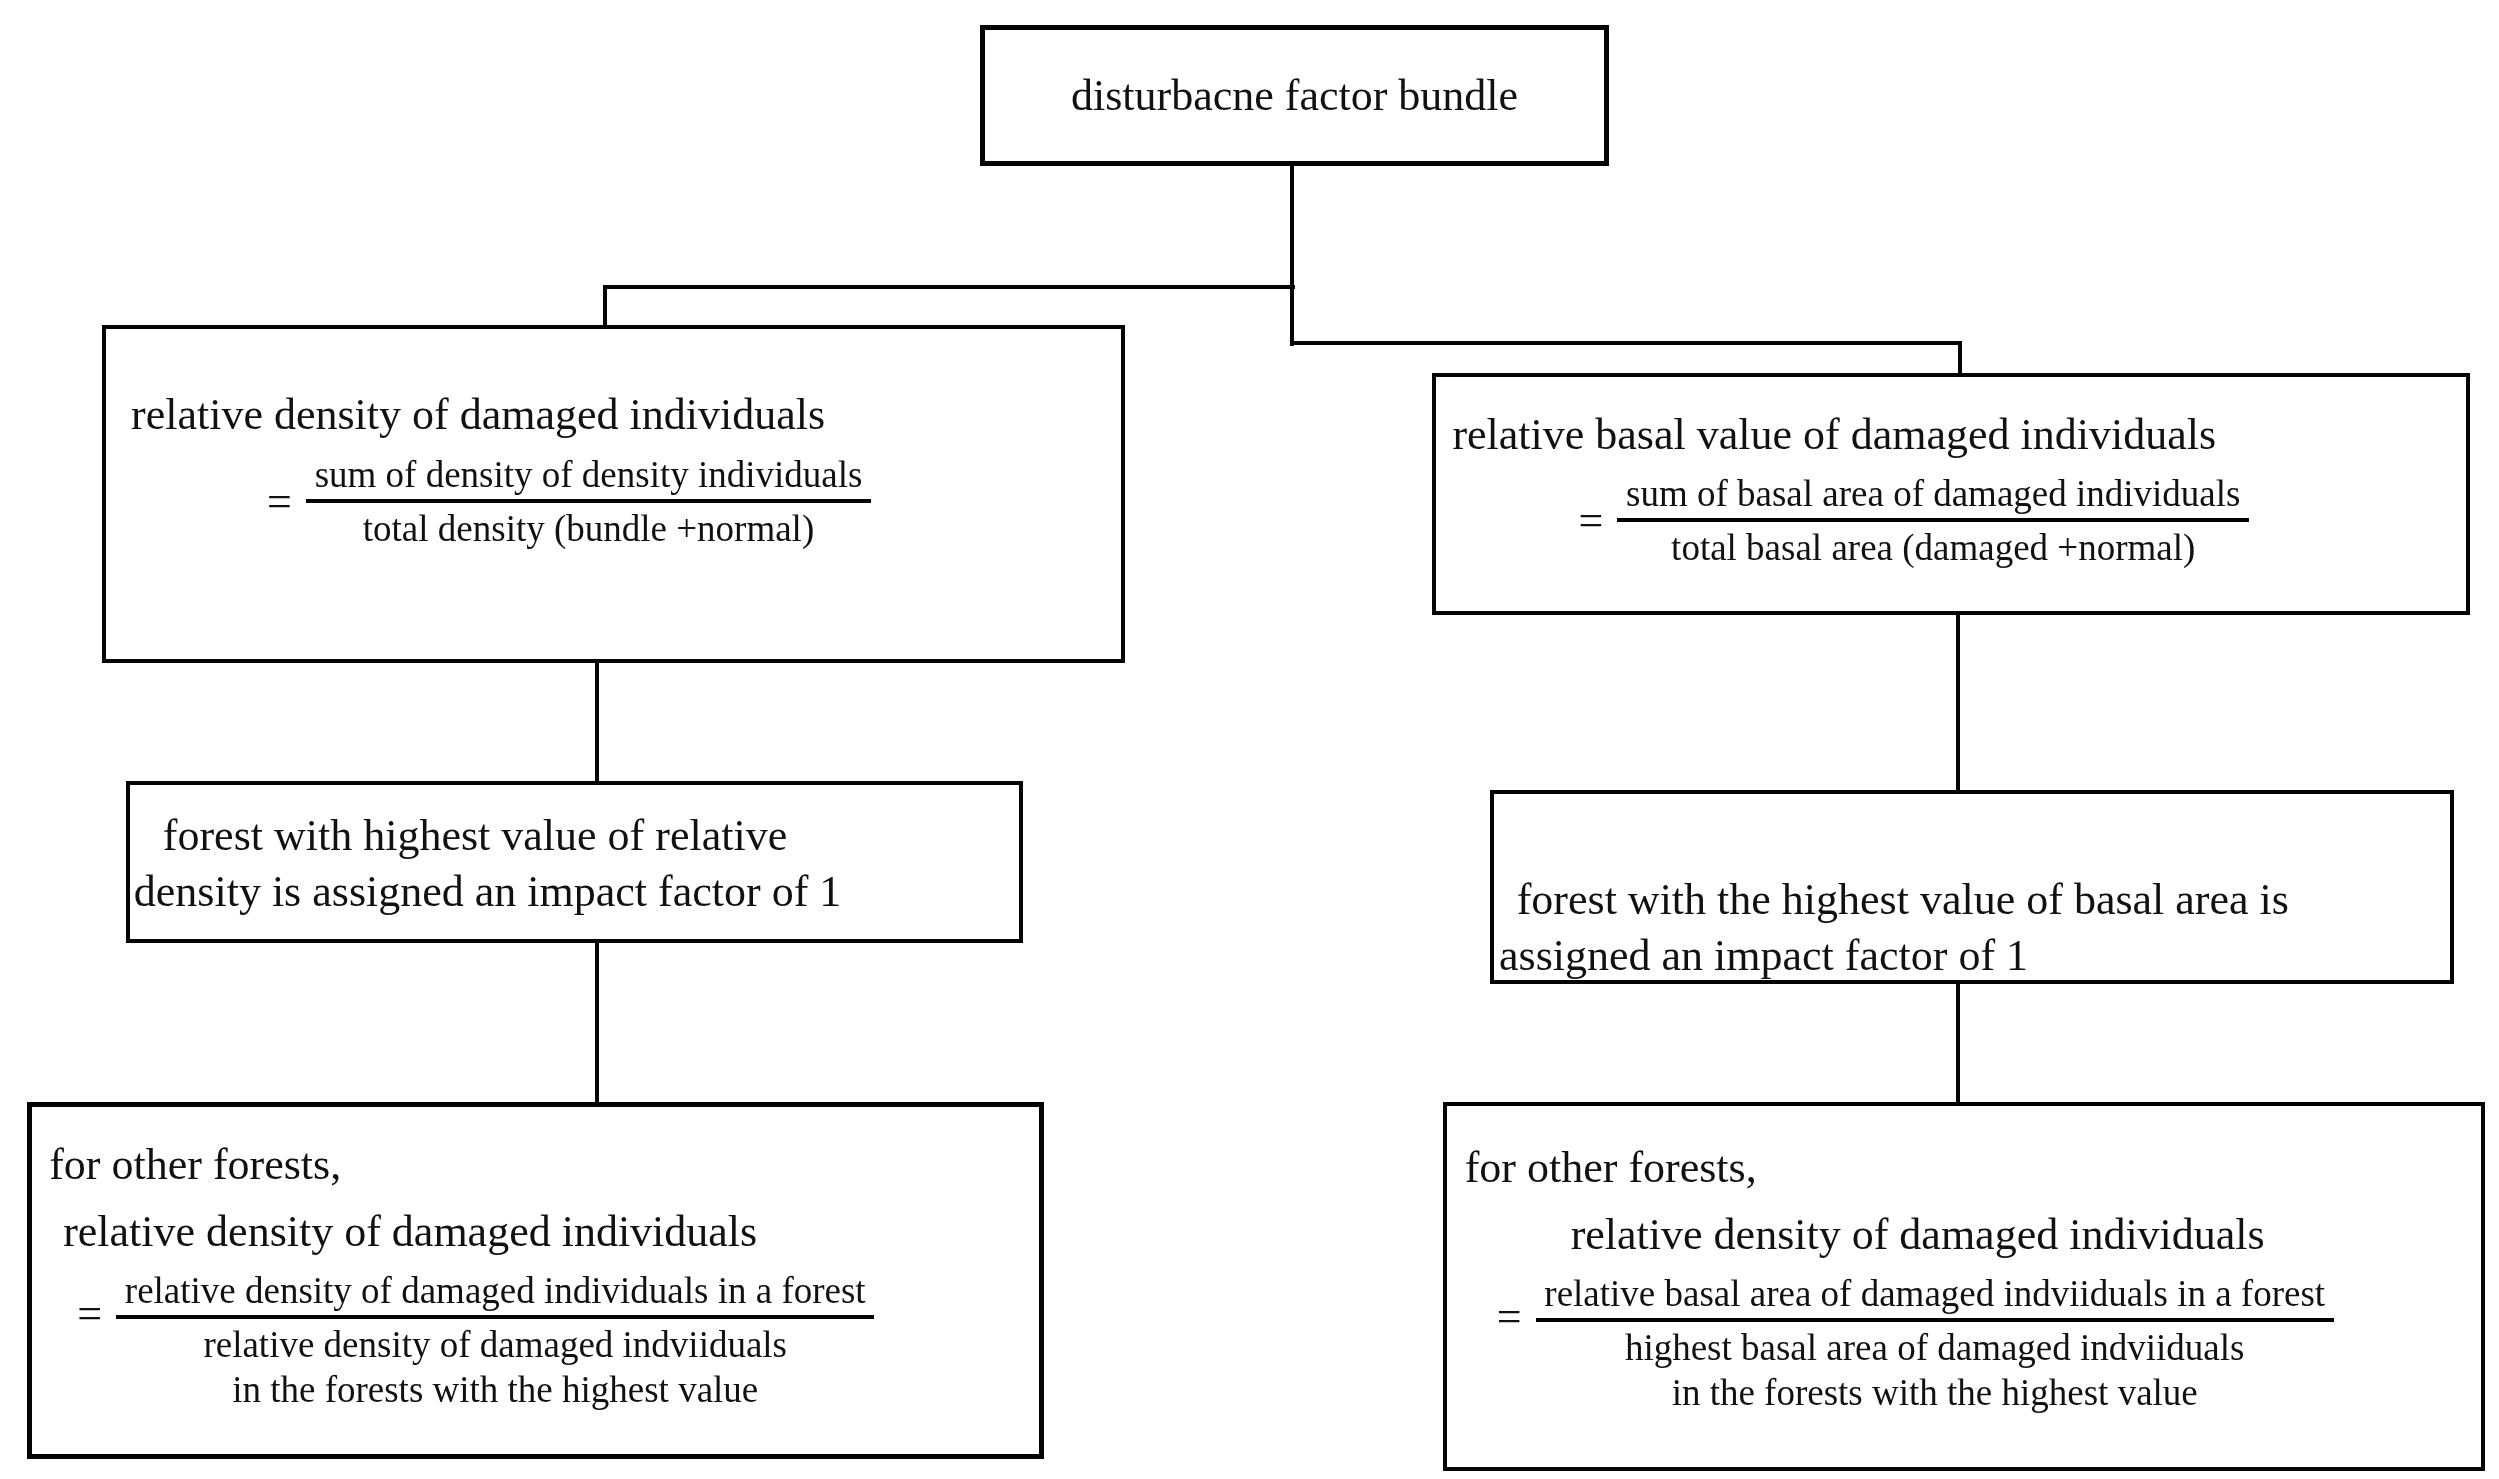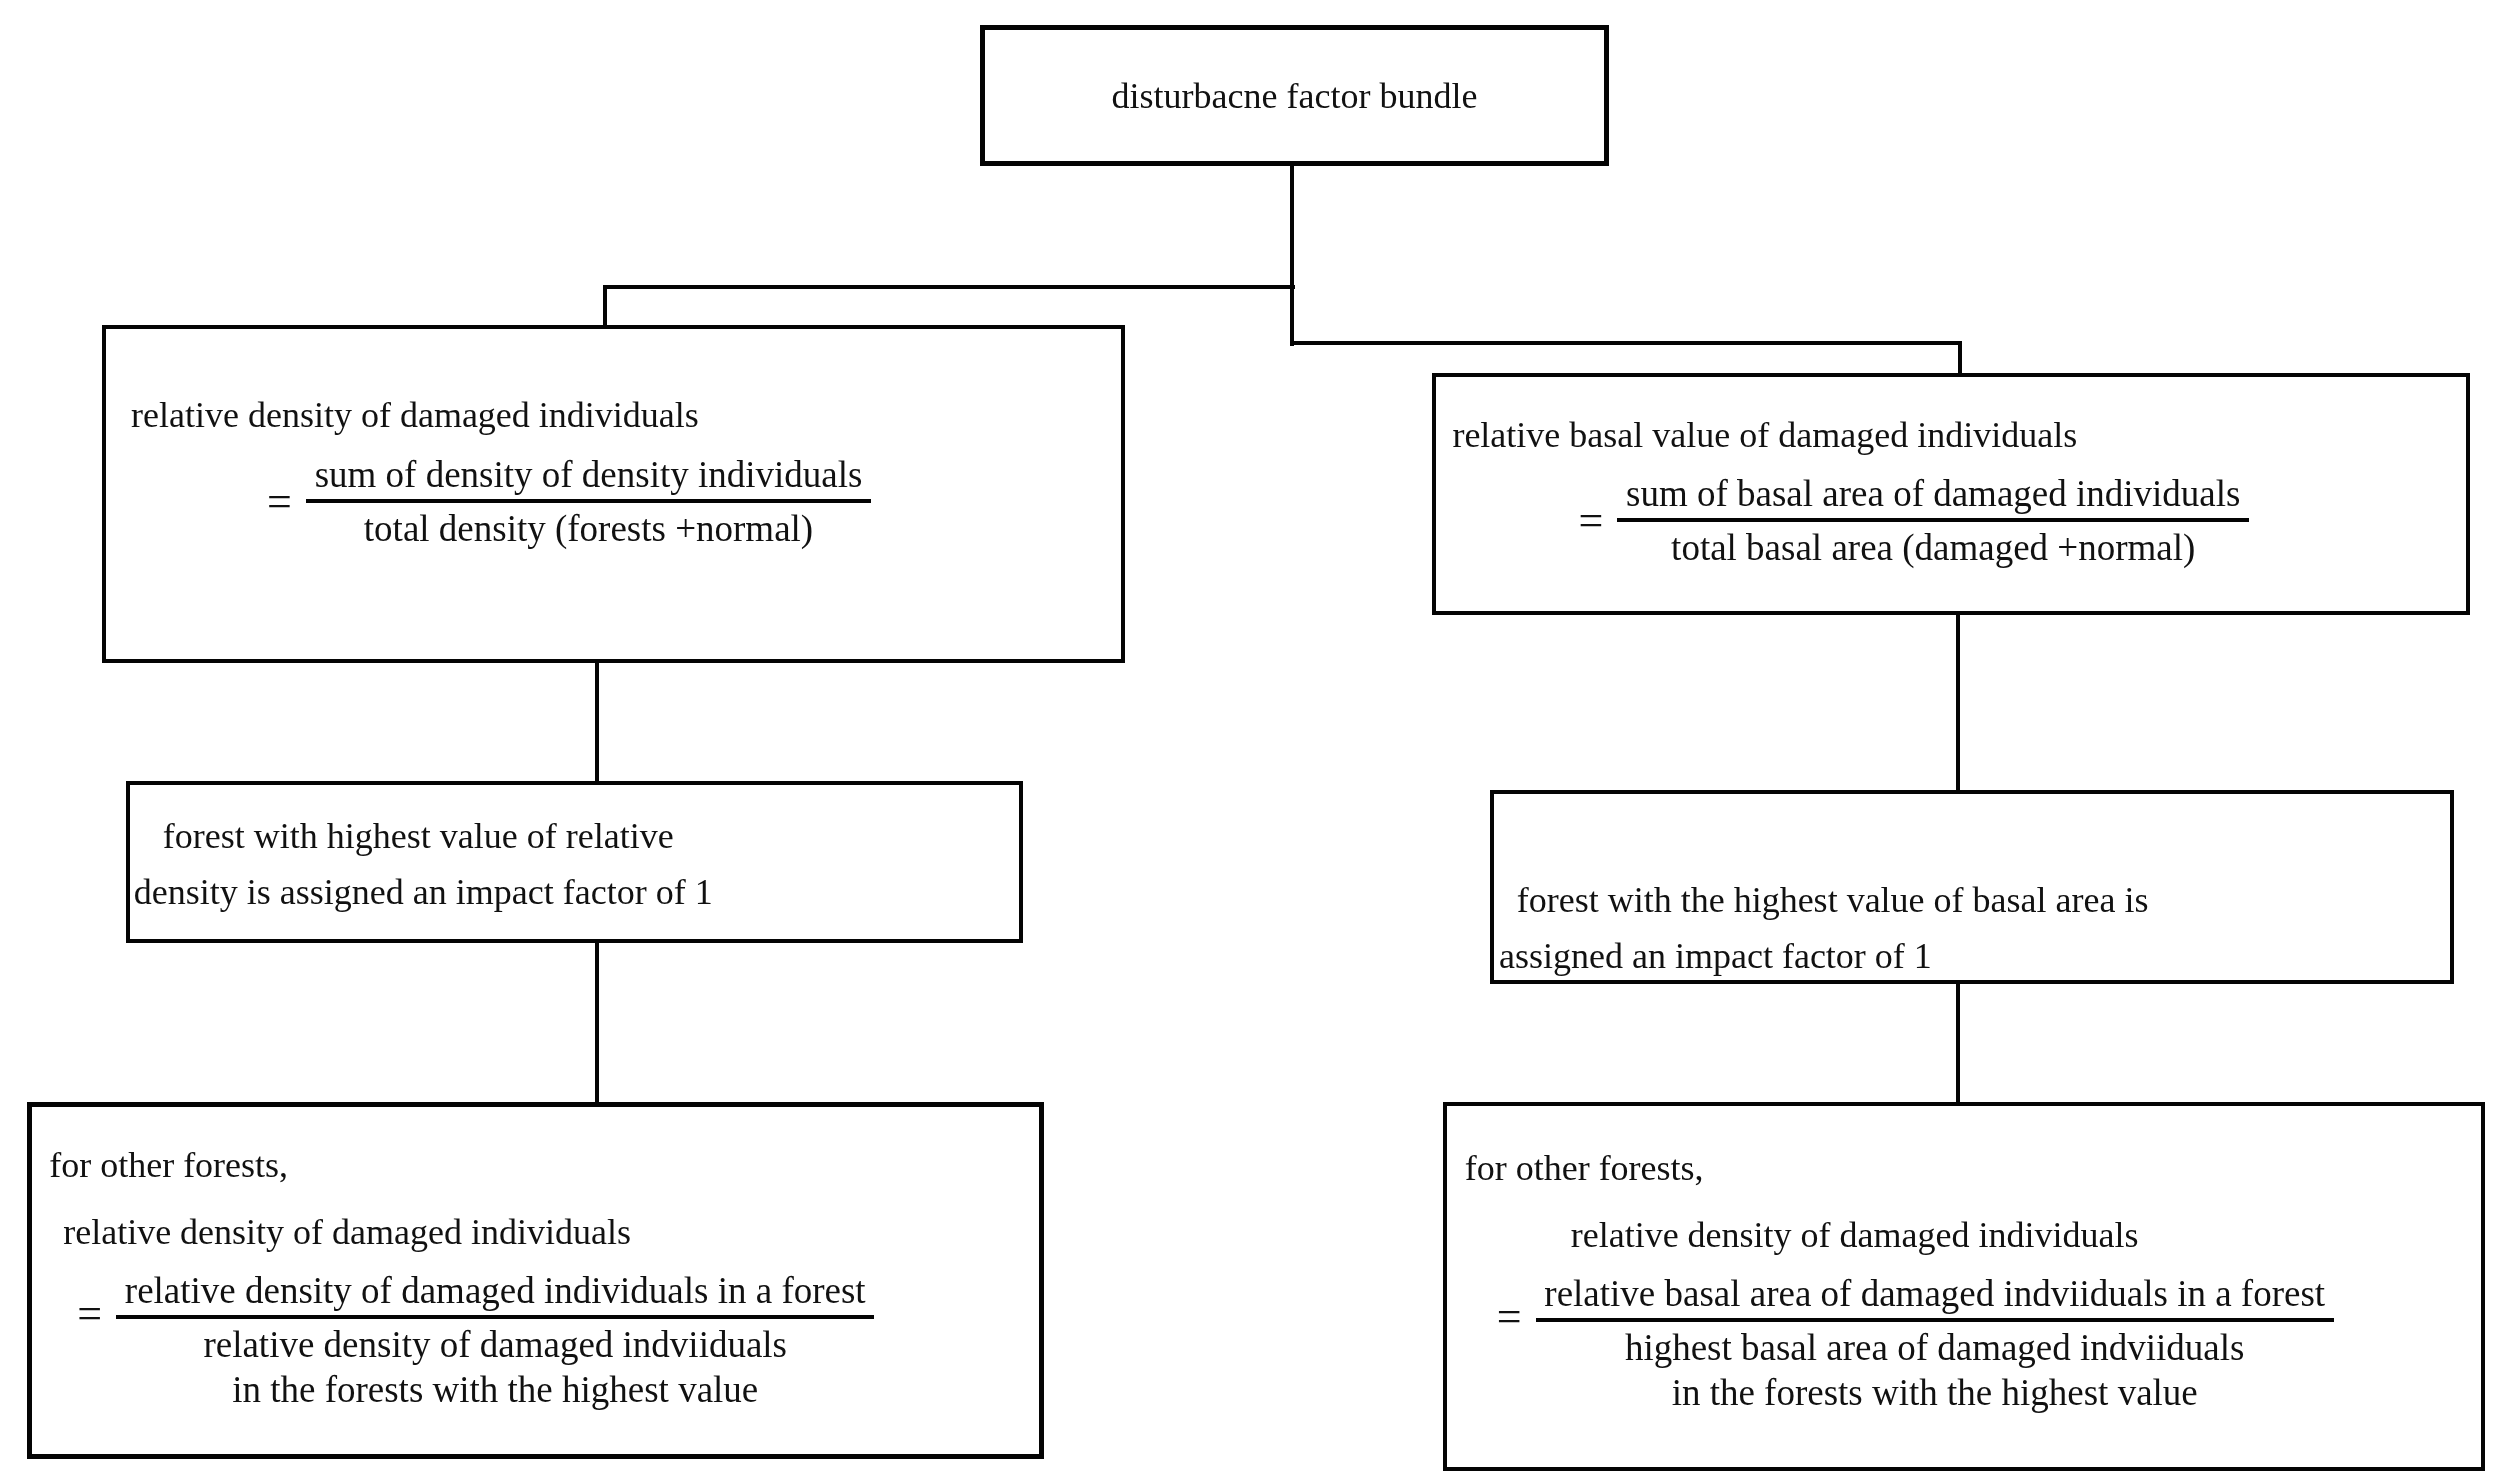--- a/index.html
+++ b/index.html
@@ -20,21 +20,21 @@
     position: absolute;
     box-sizing: border-box;
     background: #ffffff;
     border: 4.4px solid #040404;
   }
   .line-el {
     position: absolute;
     background: #040404;
   }
   .txt {
-    font-size: 36px;
+    font-size: 44px;
     line-height: 56px;
     white-space: nowrap;
   }
   .equation {
     display: flex;
     align-items: center;
     white-space: nowrap;
   }
   .eq {
     font-size: 44px;
@@ -139,21 +139,21 @@
   <div class="line-el" id="conn-d-f"></div>
   <div class="line-el" id="conn-c-e"></div>
   <div class="line-el" id="conn-e-g"></div>
 
   <div class="box" id="left-def-box">
     <div class="txt">relative density of damaged individuals</div>
     <div class="equation">
       <span class="eq">=</span>
       <span class="fraction">
         <span class="num">sum of density of density individuals</span>
-        <span class="den">total density (forests +normal)</span>
+        <span class="den">total density (bundle +normal)</span>
       </span>
     </div>
   </div>
 
   <div class="box" id="left-assign-box">
     <div class="txt l1">forest with highest value of relative</div>
     <div class="txt l2">density is assigned an impact factor of 1</div>
   </div>
 
   <div class="box" id="left-other-box">

